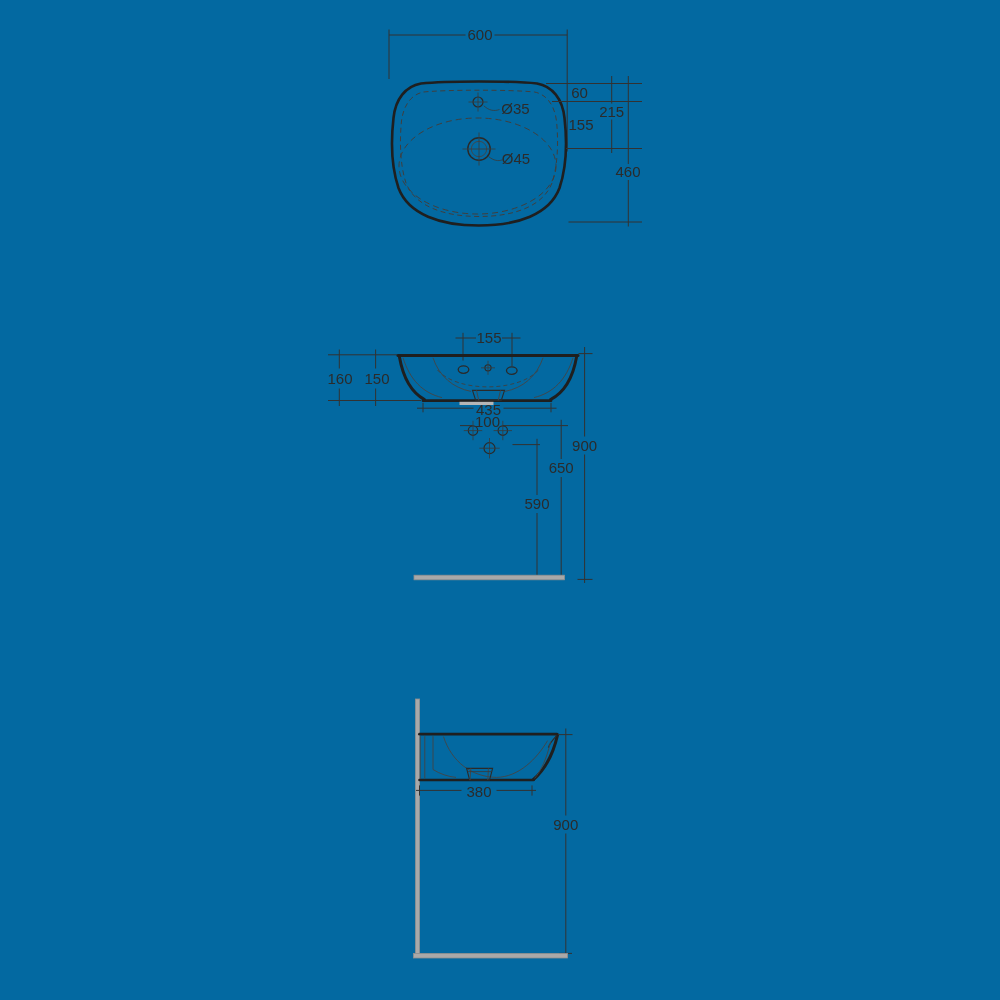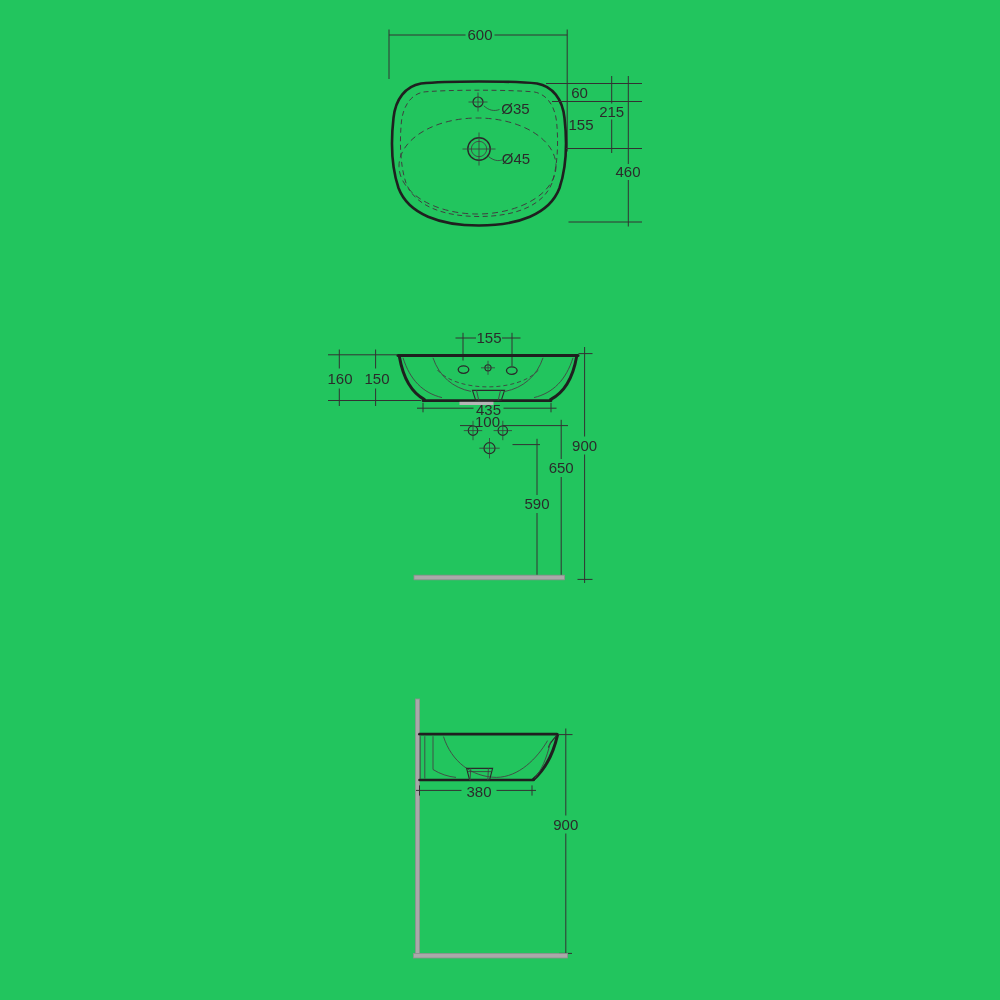--- a/index.html
+++ b/index.html
@@ -1,16 +1,16 @@
 <!DOCTYPE html>
 <html><head>
 <meta charset="utf-8">
 <style>
   html, body { margin: 0; padding: 0; background: #ffffff; }
-  .stage { position: relative; width: 1000px; height: 1000px; background: #22c55e; overflow: hidden; }
+  .stage { position: relative; width: 1000px; height: 1000px; background: #0369a1; overflow: hidden; }
   svg { display: block; }
   svg text {
     font-family: "Liberation Sans", sans-serif;
     font-size: 15px;
     fill: #2b2b2b;
     text-anchor: middle;
     stroke: none;
   }
   .ln    { stroke: #323232; stroke-width: 1;   fill: none; }
   .ln2   { stroke: #3a3a3a; stroke-width: 0.8; fill: none; }

